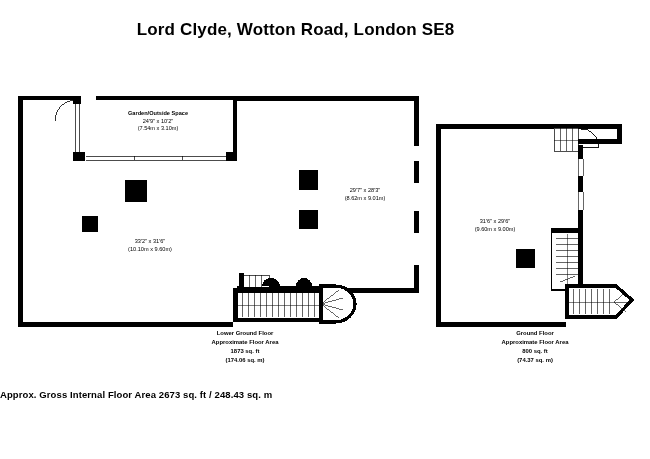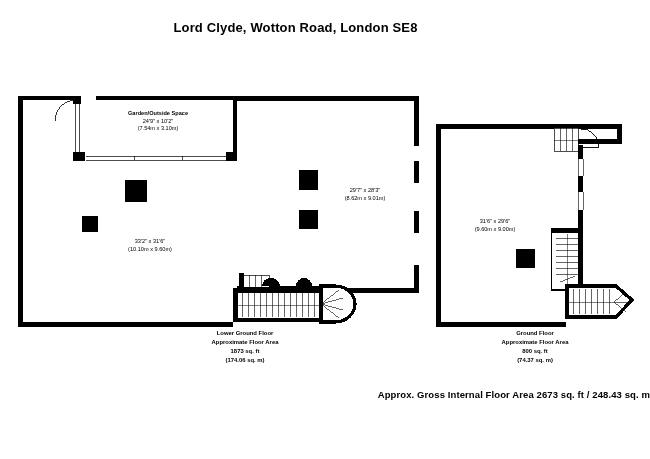--- a/index.html
+++ b/index.html
@@ -2,23 +2,23 @@
 <html><head>
 <meta charset="utf-8">
 <style>
   html,body{margin:0;padding:0;background:#ffffff;}
   body{width:650px;height:459px;position:relative;overflow:hidden;
        font-family:"Liberation Sans",sans-serif;color:#000;}
 
   #plan{position:absolute;left:0;top:0;width:650px;height:459px;}
 
   .ttl{position:absolute;left:0;top:20px;width:591px;text-align:center;
-       font-size:13px;font-weight:bold;letter-spacing:.15px;}
-
-  .gross{position:absolute;left:0;top:389px;width:650px;text-align:right;
+       font-size:17px;font-weight:bold;letter-spacing:.15px;}
+
+  .gross{position:absolute;left:0;top:389px;width:650px;text-align:left;
          font-size:9.5px;font-weight:bold;letter-spacing:.1px;}
 
   .lbl{position:absolute;text-align:center;line-height:1.38;}
   .lbl .l1{font-size:5.6px;font-weight:bold;white-space:nowrap;}
   .lbl .l2{font-size:5.6px;white-space:nowrap;}
   .lbl .l3{font-size:5.6px;white-space:nowrap;}
 
   .cap{position:absolute;text-align:center;line-height:1.5;}
   .cap div{font-size:5.9px;font-weight:bold;white-space:nowrap;}
 

